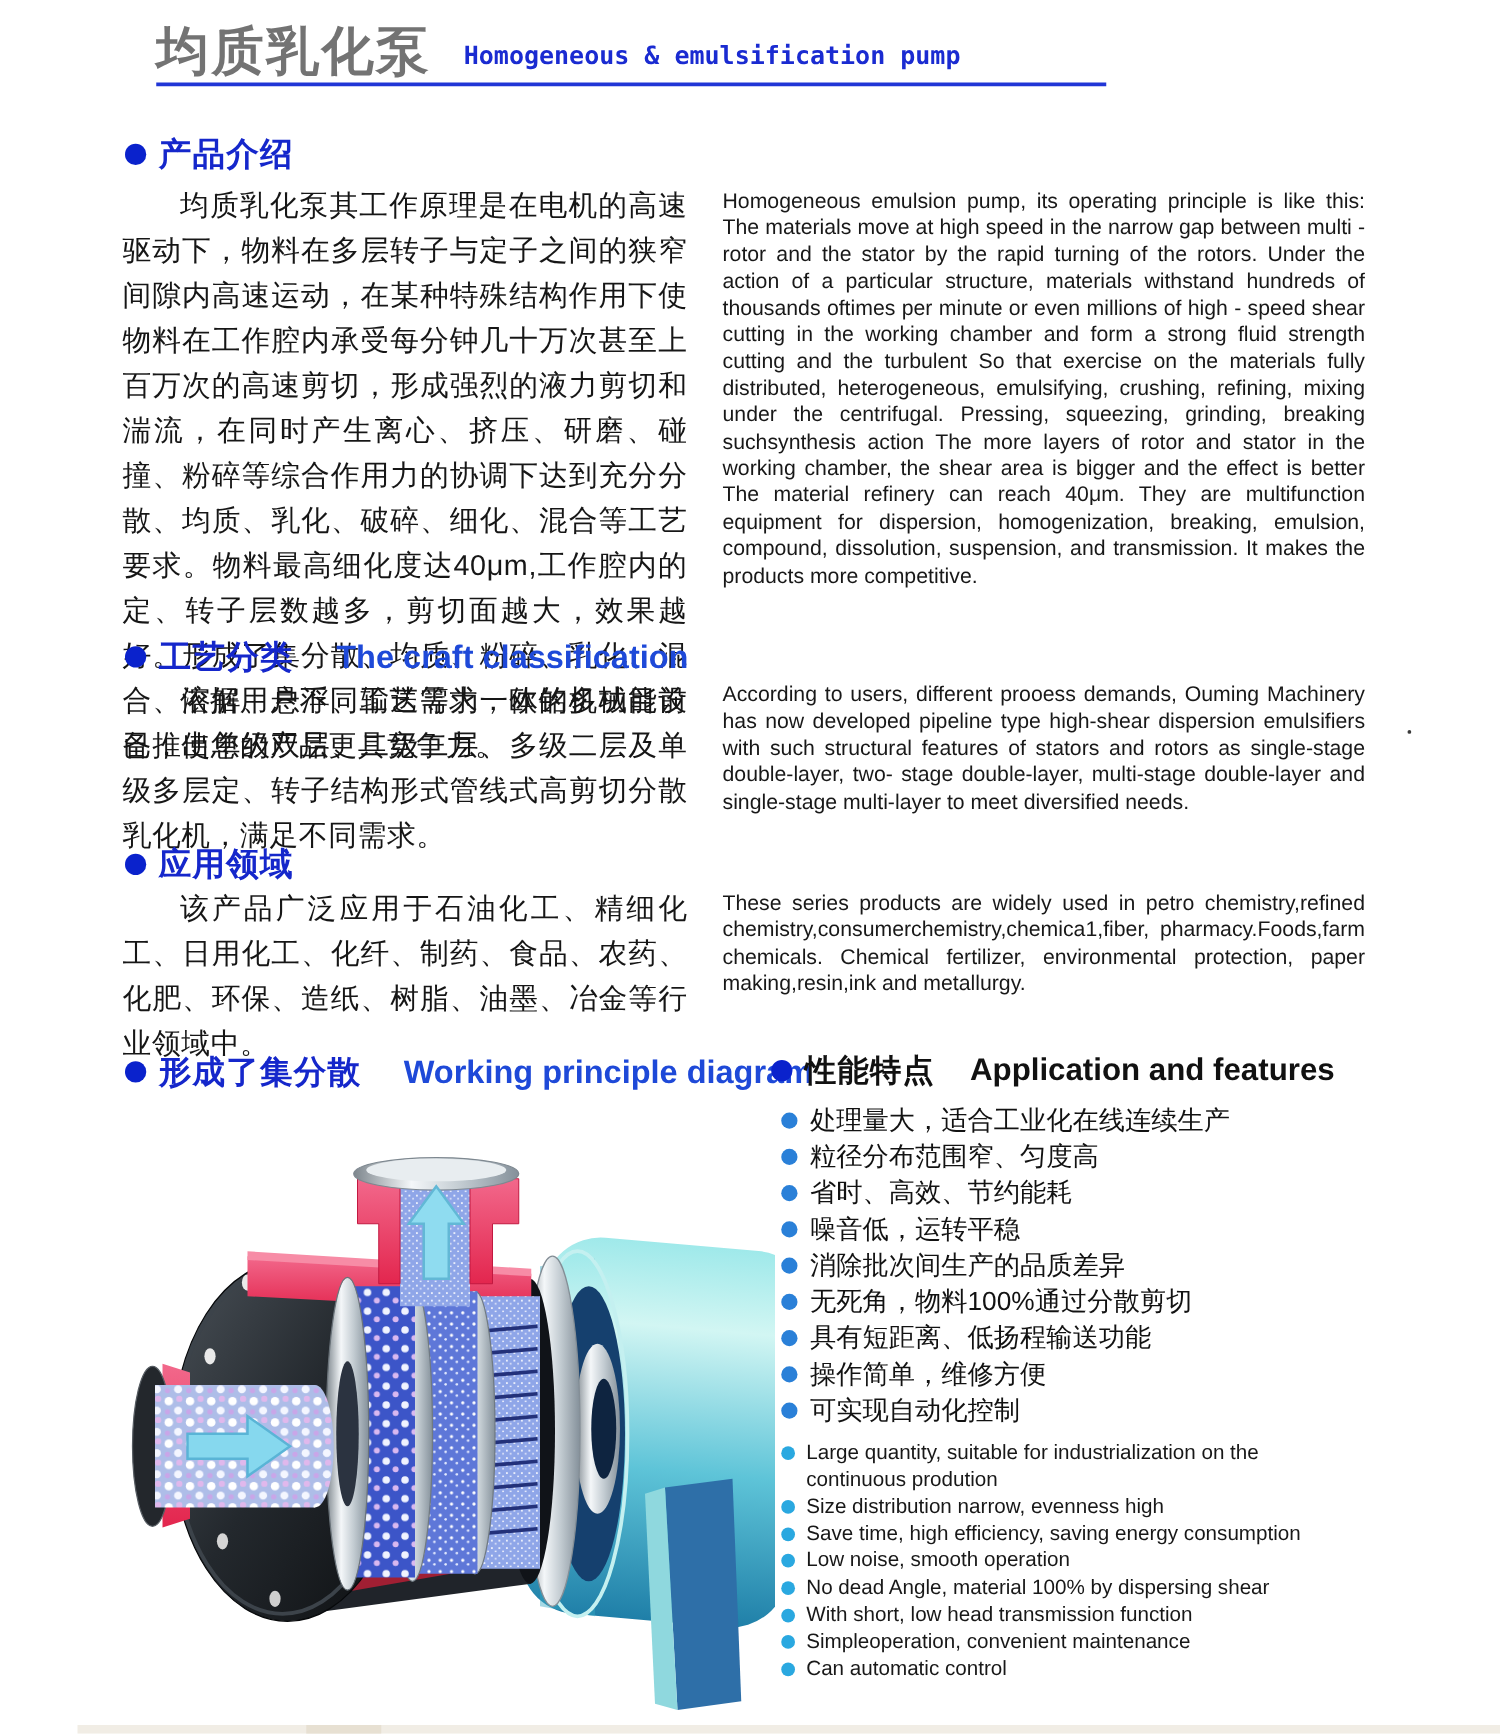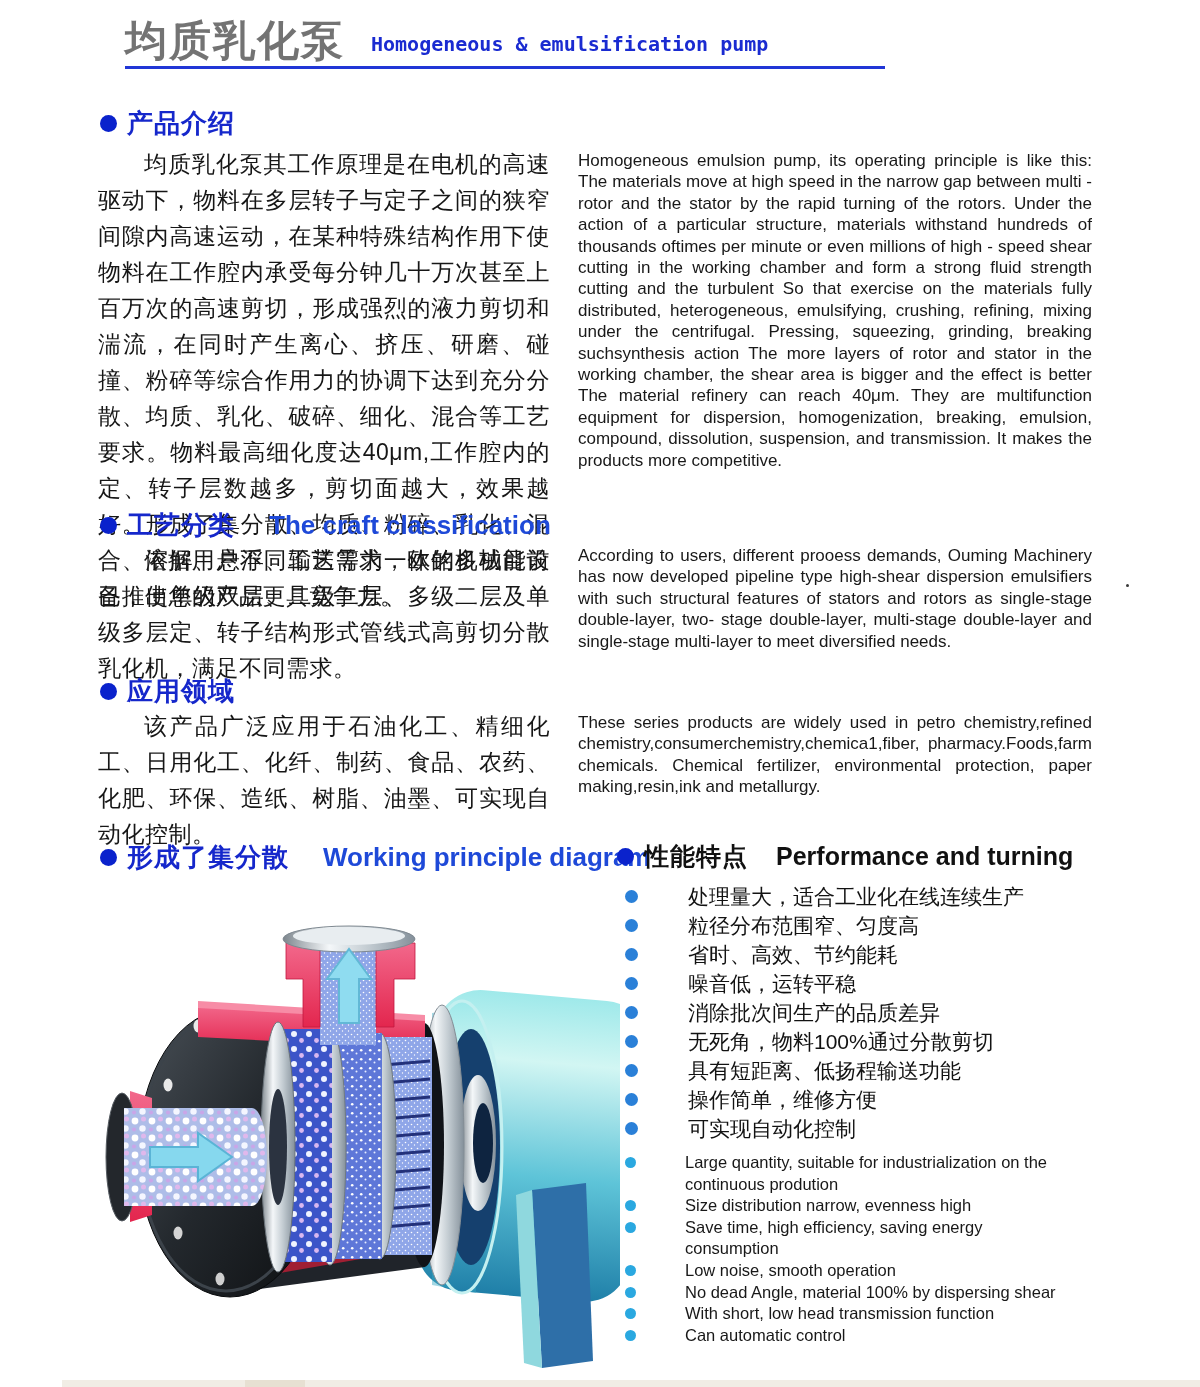--- a/index.html
+++ b/index.html
@@ -25,21 +25,21 @@
   .perf-cn{font-size:25px;font-weight:bold;color:#111;letter-spacing:1px;}
   .perf-en{font-size:25px;font-weight:bold;color:#111;margin-left:28px;}
 
   
   .cn-body{font-size:23px;line-height:36px;text-align:justify;text-indent:2em;
            color:#161616;letter-spacing:0.5px;margin:0;}
   .en-body{font-size:17px;line-height:21.4px;text-align:justify;color:#181818;margin:0;}
 
   
   ul.features{list-style:none;margin:0;padding:0;}
-  ul.features li{display:flex;align-items:flex-start;gap:40px;}
+  ul.features li{display:flex;align-items:flex-start;}
   .feat-cn li{font-size:21px;line-height:29px;color:#121212;}
   .feat-cn .b{width:13px;height:13px;border-radius:50%;background:#2a80d8;flex:none;margin:8px 10px 0 0;}
   .feat-en li{font-size:16.5px;line-height:21.6px;color:#181818;}
   .feat-en .b{width:11px;height:11px;border-radius:50%;background:#2aa8e0;flex:none;margin:5px 9px 0 0;}
 
   .stray-dot{width:3px;height:3px;border-radius:50%;background:#3a3a3a;}
   .bottom-strip{left:62px;top:1380px;width:1138px;height:7px;background:#f1ede5;}
   .bottom-strip2{left:245px;top:1380px;width:60px;height:7px;background:#e7e0d2;}
 </style>
 </head>
@@ -64,33 +64,33 @@
   <span class="sec-en">The craft classification</span>
 </div>
 <p class="abs cn-body" style="left:98px;top:542px;width:452px;">依据用户不同工艺需求，欧铭机械目前已推出单级双层、二级二层、多级二层及单级多层定、转子结构形式管线式高剪切分散乳化机，满足不同需求。</p>
 <p class="abs en-body" style="left:578px;top:545px;width:514px;">According to users, different prooess demands, Ouming Machinery has now developed pipeline type high-shear dispersion emulsifiers with such structural features of stators and rotors as single-stage double-layer, two- stage double-layer, multi-stage double-layer and single-stage multi-layer to meet diversified needs.</p>
 <span class="abs stray-dot" style="left:1126px;top:584px;"></span>
 
 <div class="abs sec-head" style="left:100px;top:674px;">
   <span class="sec-dot"></span>
   <span class="sec-cn">应用领域</span>
 </div>
-<p class="abs cn-body" style="left:98px;top:708px;width:452px;">该产品广泛应用于石油化工、精细化工、日用化工、化纤、制药、食品、农药、化肥、环保、造纸、树脂、油墨、可实现自动化控制。</p>
+<p class="abs cn-body" style="left:98px;top:708px;width:452px;">该产品广泛应用于石油化工、精细化工、日用化工、化纤、制药、食品、农药、化肥、环保、造纸、树脂、油墨、冶金等行业领域中。</p>
 <p class="abs en-body" style="left:578px;top:712px;width:514px;">These series products are widely used in petro chemistry,refined chemistry,consumerchemistry,chemica1,fiber, pharmacy.Foods,farm chemicals. Chemical fertilizer, environmental protection, paper making,resin,ink and metallurgy.</p>
 
 <div class="abs sec-head" style="left:100px;top:840px;">
   <span class="sec-dot"></span>
   <span class="sec-cn">形成了集分散</span>
   <span class="sec-en">Working principle diagram</span>
 </div>
 
 <div class="abs sec-head" style="left:617px;top:840px;">
   <span class="sec-dot"></span>
   <span class="perf-cn">性能特点</span>
-  <span class="perf-en">Performance and turning</span>
+  <span class="perf-en">Application and features</span>
 </div>
 
 <ul class="abs features feat-cn" style="left:625px;top:882px;width:470px;">
   <li>
       <span class="b"></span>
       <span>处理量大，适合工业化在线连续生产</span>
     </li>
   <li>
       <span class="b"></span>
       <span>粒径分布范围窄、匀度高</span>
@@ -142,20 +142,24 @@
       <span class="b"></span>
       <span>Low noise, smooth operation</span>
     </li>
   <li>
       <span class="b"></span>
       <span>No dead Angle, material 100% by dispersing shear</span>
     </li>
   <li>
       <span class="b"></span>
       <span>With short, low head transmission function</span>
+    </li>
+  <li>
+      <span class="b"></span>
+      <span>Simpleoperation, convenient maintenance</span>
     </li>
   <li>
       <span class="b"></span>
       <span>Can automatic control</span>
     </li>
 </ul>
 
 <div class="abs" style="left:80px;top:895px;width:540px;height:490px;">
 <svg viewBox="0 0 540 490" width="540" height="490" xmlns="http://www.w3.org/2000/svg">
   <defs>

